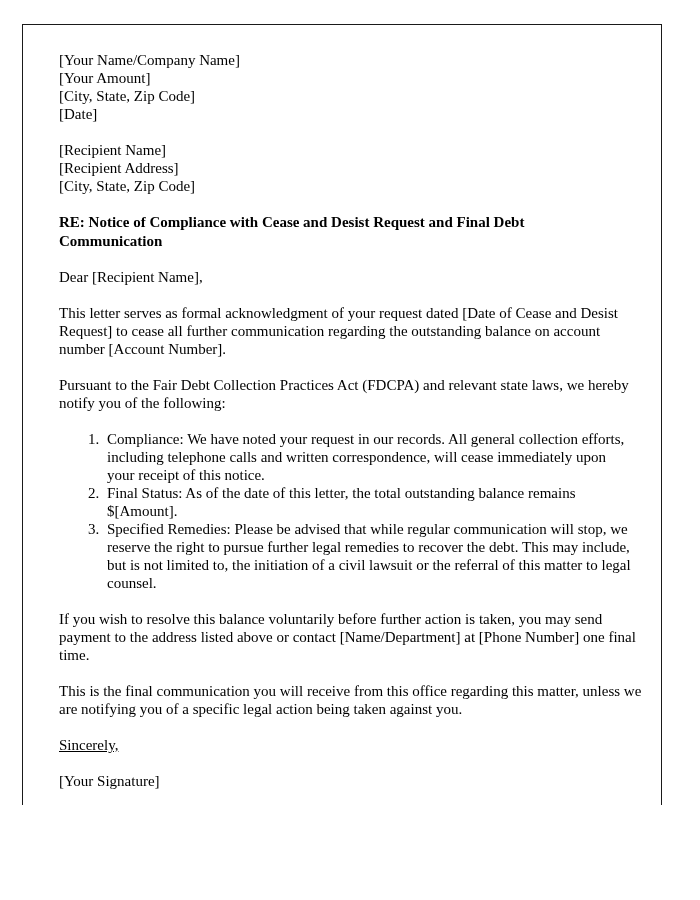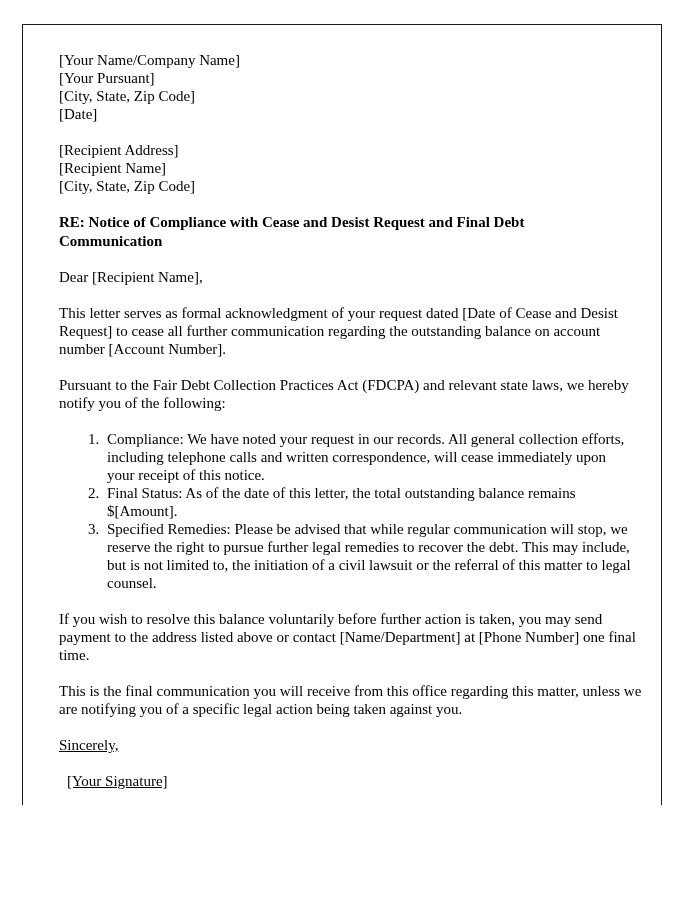--- a/index.html
+++ b/index.html
@@ -76,40 +76,39 @@
   }
   ol.terms > li .lead {
     font-weight: normal;
   }
 
   .closing {
     margin: 0 0 18px 0;
     text-decoration: underline;
   }
   .signature {
-    margin: 8px;
-    text-decoration: underline;
+    margin: 0;
   }
 </style>
 </head>
 <body>
 
 <div id="page">
   <div id="content">
 
     <div class="addr-block">
       <span class="addr-line">[Your Name/Company Name]</span>
-      <span class="addr-line">[Your Pursuant]</span>
+      <span class="addr-line">[Your Amount]</span>
       <span class="addr-line">[City, State, Zip Code]</span>
       <span class="addr-line">[Date]</span>
     </div>
 
     <div class="addr-block">
+      <span class="addr-line">[Recipient Name]</span>
       <span class="addr-line">[Recipient Address]</span>
-      <span class="addr-line">[Recipient Name]</span>
       <span class="addr-line">[City, State, Zip Code]</span>
     </div>
 
     <div class="re-heading">RE: Notice of Compliance with Cease and Desist Request and Final Debt Communication</div>
 
     <div class="salutation">Dear [Recipient Name],</div>
 
     <div class="para">This letter serves as formal acknowledgment of your request dated [Date of Cease and Desist Request] to cease all further communication regarding the outstanding balance on account number [Account Number].</div>
 
     <div class="para">Pursuant to the Fair Debt Collection Practices Act (FDCPA) and relevant state laws, we hereby notify you of the following:</div>

